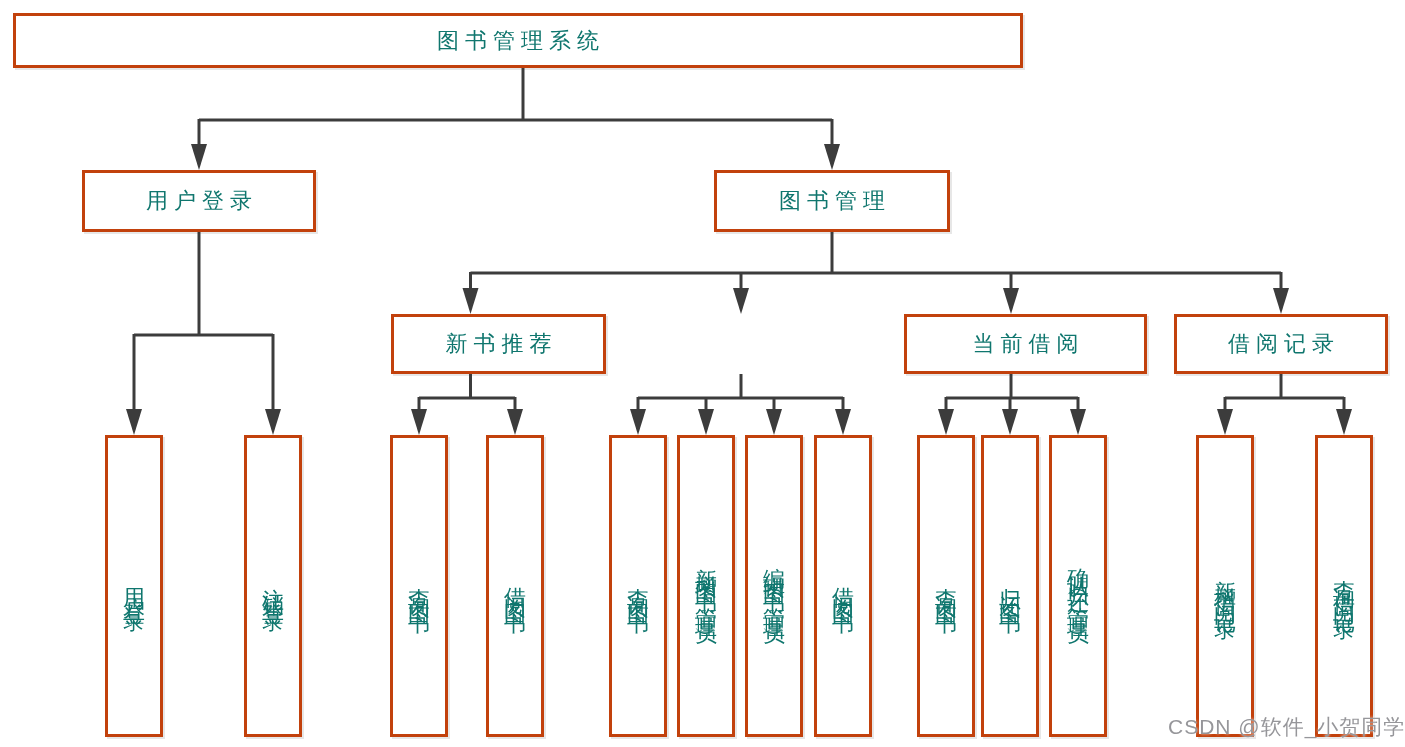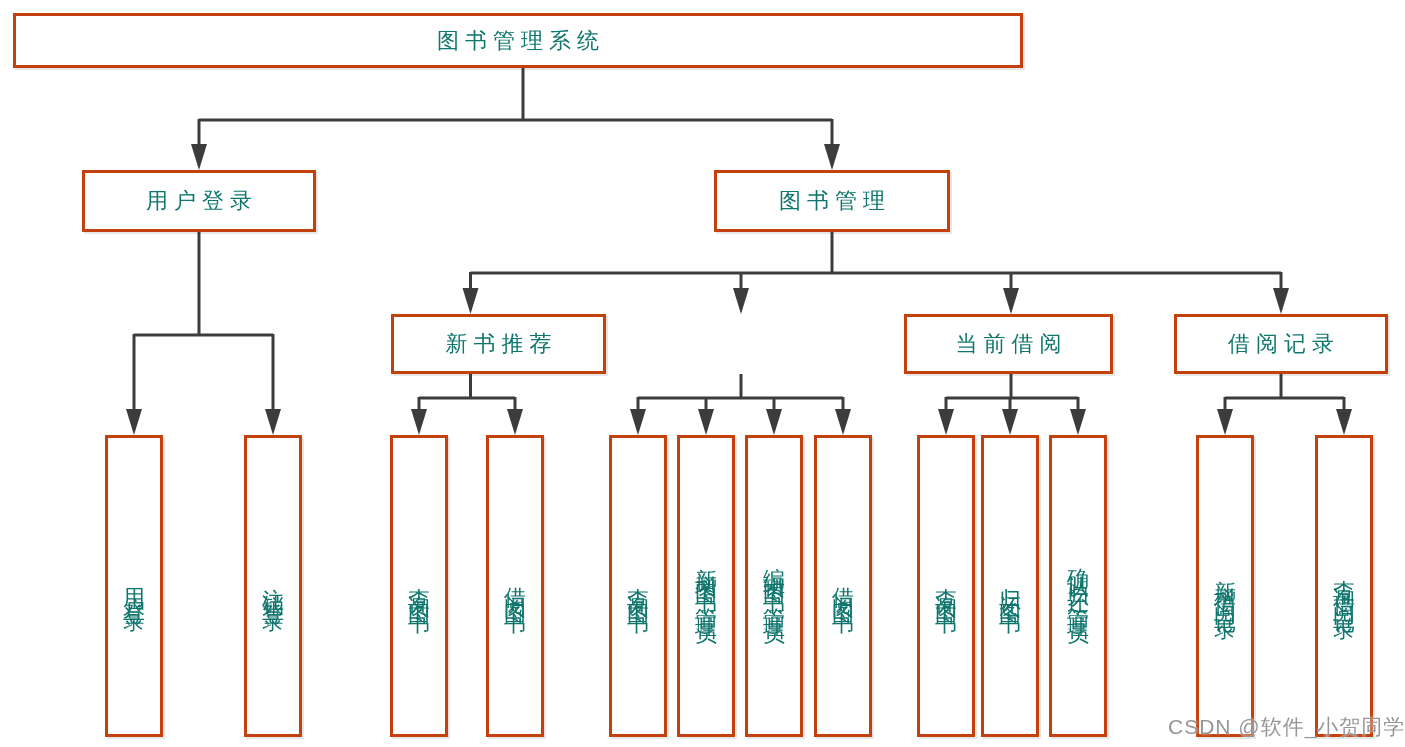--- a/index.html
+++ b/index.html
@@ -41,21 +41,21 @@
     letter-spacing: 8px;
     line-height: 1;
     white-space: nowrap;
   }
   
   .n-root        { left: 13px;   top: 13px;  width: 1010px; height: 55px; }
   .n-user-login  { left: 82px;   top: 170px; width: 234px;  height: 62px; }
   .n-book-mgmt   { left: 714px;  top: 170px; width: 236px;  height: 62px; }
   .n-newbook     { left: 363px;  top: 314px; width: 215px;  height: 60px; margin-left: 28px; }
   .n-borrowing   { left: 634px;  top: 314px; width: 214px;  height: 60px; }
-  .n-current     { left: 904px;  top: 314px; width: 209px;  height: 60px; }
+  .n-current     { left: 904px;  top: 314px; width: 243px;  height: 60px; }
   .n-records     { left: 1174px; top: 314px; width: 214px;  height: 60px; }
   .leaf          { top: 435px; width: 58px; height: 302px; }
   .l-g1c0 { left: 105px; }
   .l-g1c1 { left: 244px; }
   .l-g2c0 { left: 390px; }
   .l-g2c1 { left: 486px; }
   .l-g3c0 { left: 609px; }
   .l-g3c1 { left: 677px; }
   .l-g3c2 { left: 745px; }
   .l-g3c3 { left: 814px; }

